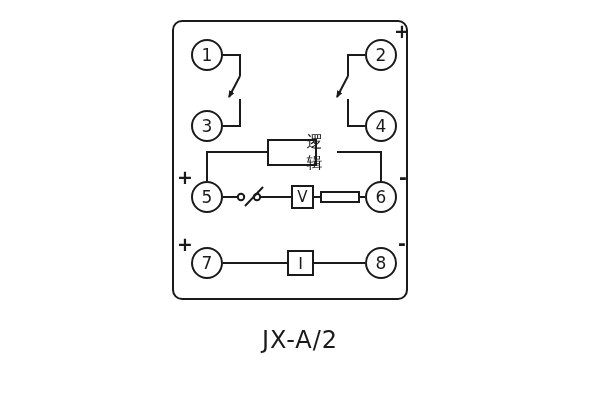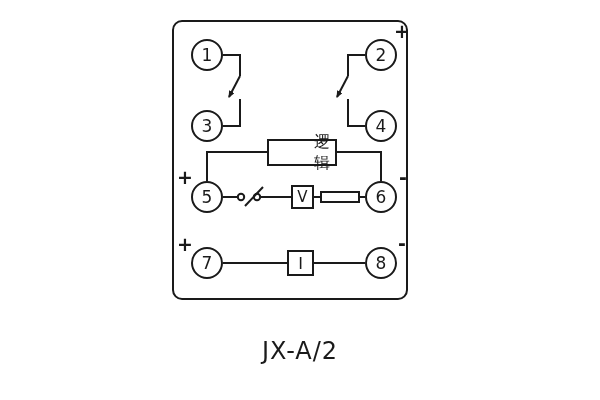--- a/index.html
+++ b/index.html
@@ -25,39 +25,39 @@
   .t3 { left:191px; top:110px; }
   .t4 { left:365px; top:110px; }
   .t5 { left:191px; top:181px; }
   .t6 { left:365px; top:181px; }
   .t7 { left:191px; top:247px; }
   .t8 { left:365px; top:247px; }
   .box {
     position:absolute; box-sizing:border-box; border:2px solid #1a1a1a;
     background:#fff; display:flex; align-items:center; justify-content:center;
   }
-  .logic-box { left:267px; top:139px; width:70px; height:27px; font-size:16px;padding-left:45px; }
+  .logic-box { left:267px; top:139px; width:50px; height:27px; font-size:16px;padding-left:45px; }
   .v-box     { left:291px; top:185px; width:23px; height:24px; font-size:15px; }
   .i-box     { left:287px; top:250px; width:27px; height:26px; font-size:16px; }
   .resistor  {
     position:absolute; left:320px; top:191px; width:40px; height:12px;
     box-sizing:border-box; border:2px solid #1a1a1a; background:#fff;
   }
   .pol {
     position:absolute; width:18px; height:20px; line-height:20px;
     text-align:center; font-size:19px; font-weight:bold;
   }
   .pol-top-right    { left:393px; top:21px; }
   .pol-mid-left     { left:176px; top:167px; }
   .pol-mid-right    { left:394px; top:167px; }
   .pol-bottom-left  { left:176px; top:234px; }
   .pol-bottom-right { left:393px; top:233px; }
   .caption {
     position:absolute; left:200px; top:326px; width:200px;
-    text-align:center; font-size:24px; letter-spacing:1px;margin-top:11px;
+    text-align:center; font-size:24px; letter-spacing:1px;
   }
 </style>
 </head>
 <body>
 
 <div class="stage">
 
   <svg class="wires" width="600" height="400" viewBox="0 0 600 400">
     <defs>
       <marker id="arrowhead" markerWidth="9" markerHeight="9" refX="6" refY="3" orient="auto" markerUnits="userSpaceOnUse">

